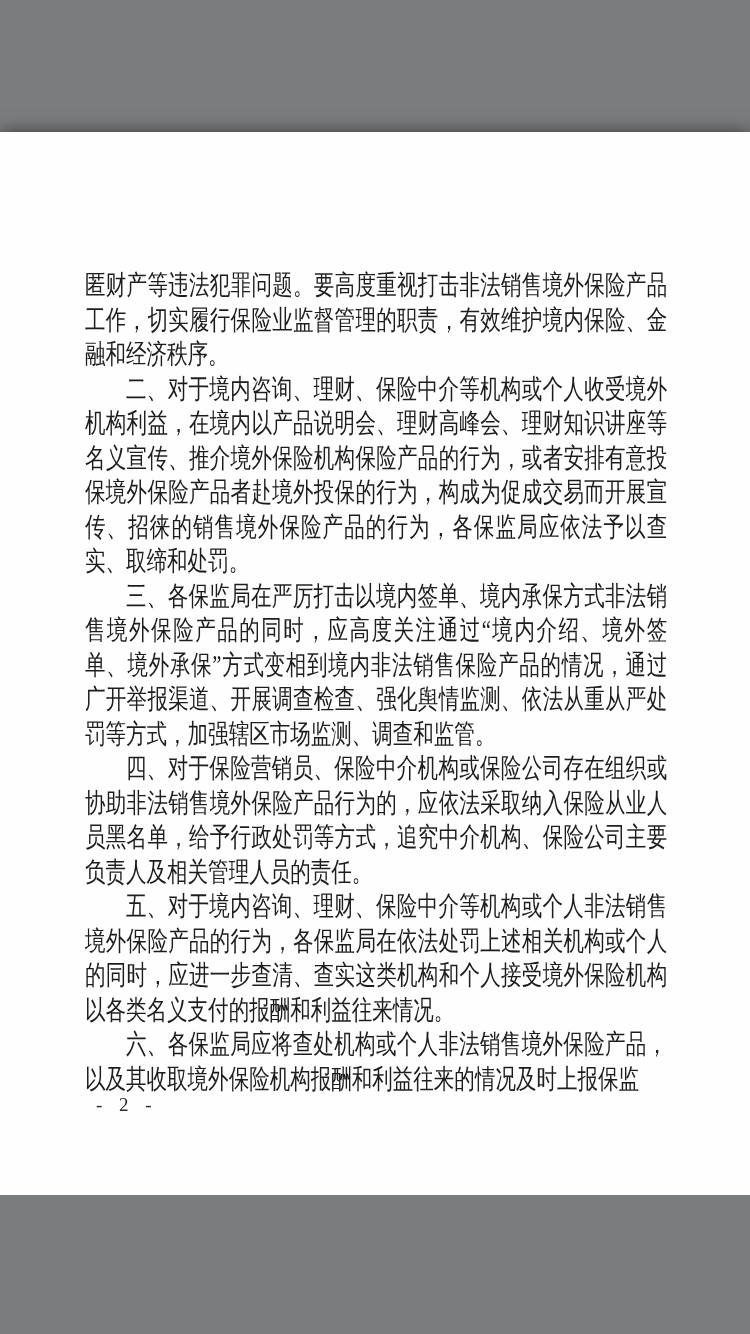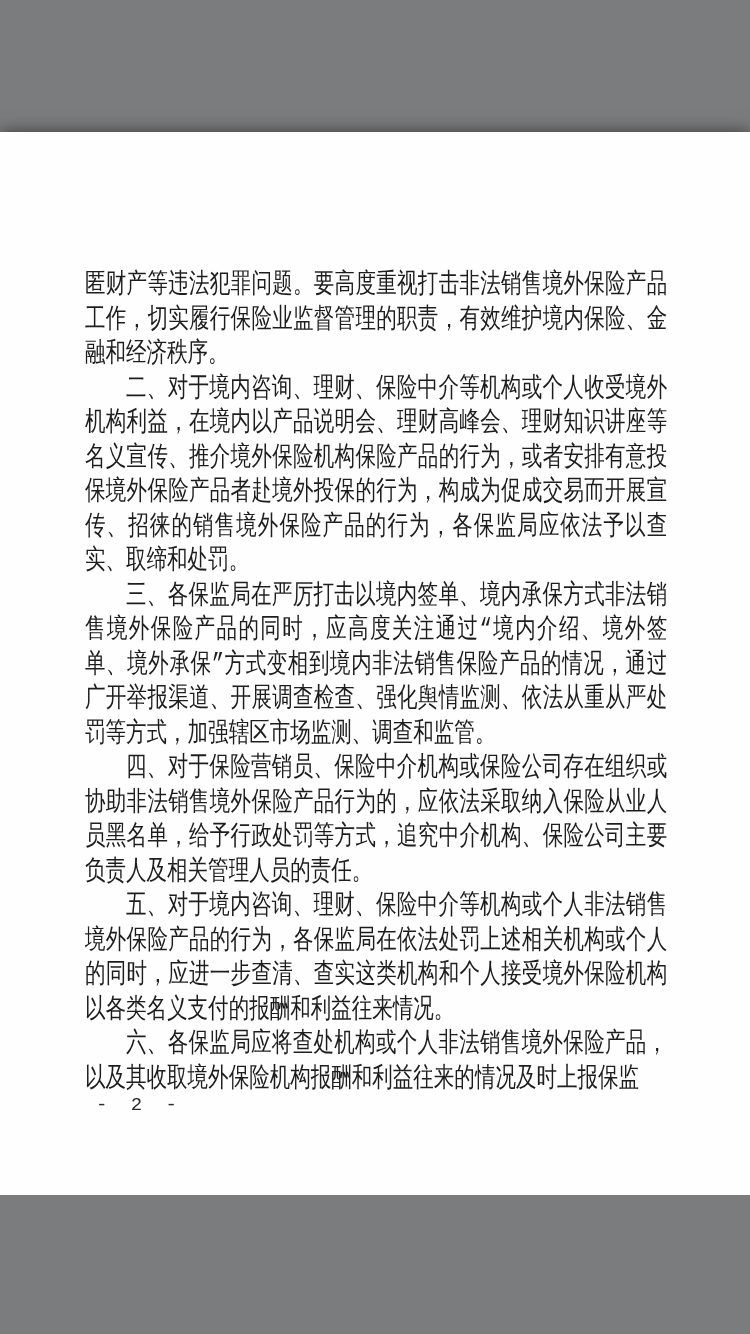--- a/index.html
+++ b/index.html
@@ -6,21 +6,21 @@
     margin: 0;
     padding: 0;
     background: #7a7c7e;
   }
   .viewer {
     position: relative;
     width: 750px;
     height: 1292px;
     overflow: hidden;
     background: #7a7c7e;
-    font-family: Liberation Mono, monospace;
+    font-family: Liberation Serif, serif;
   }
   .gray-band {
     position: absolute;
     left: 0;
     width: 750px;
     background: #7a7c7e;
   }
   .gray-band.top { top: 0; height: 132px; }
   .gray-band.bottom { top: 1195px; height: 139px; }
   .page {

